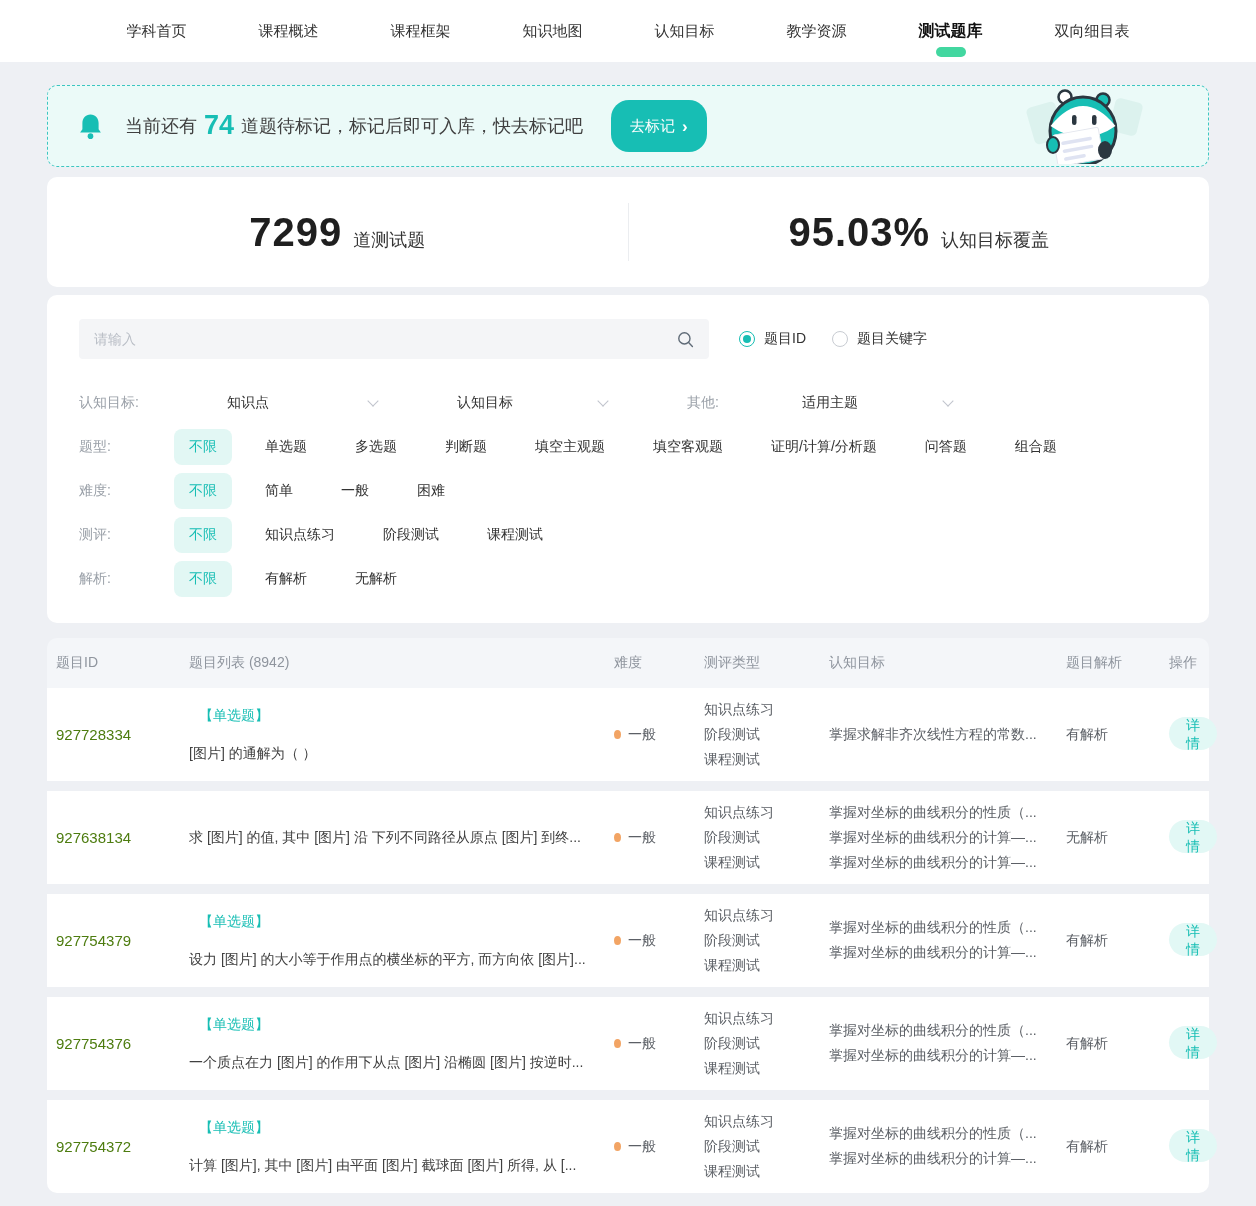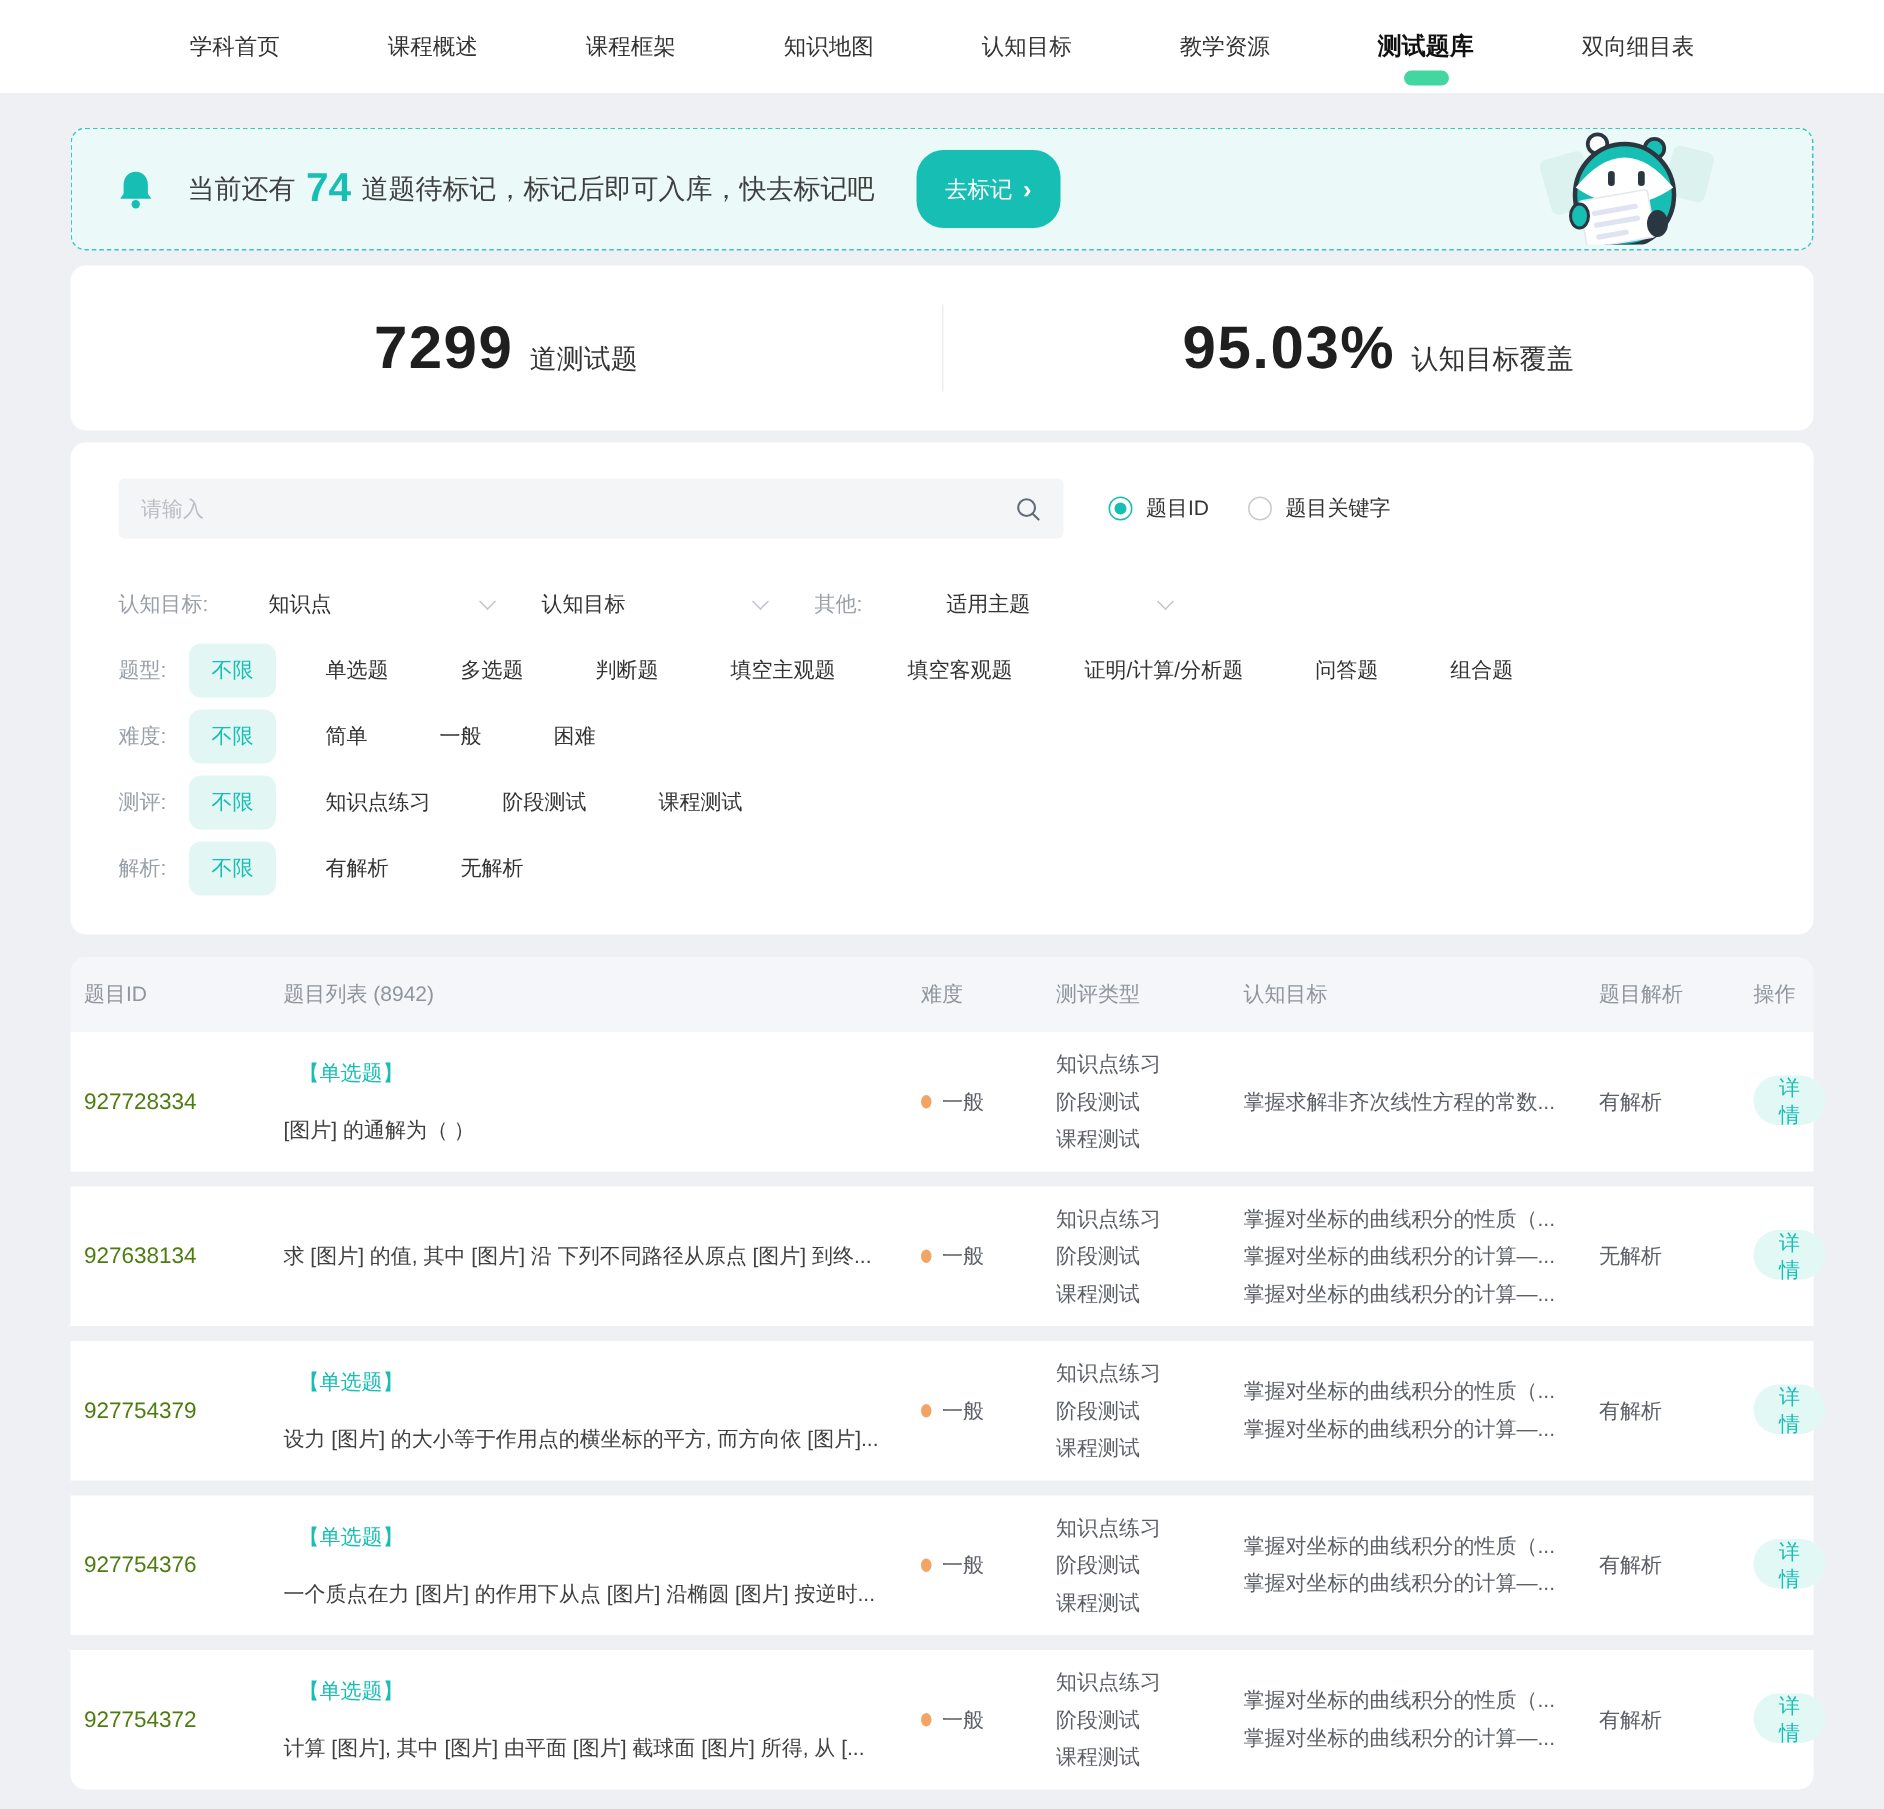--- a/index.html
+++ b/index.html
@@ -52,32 +52,32 @@
   .radios { margin-left:30px; display:flex; align-items:center; gap:26px; }
   .radio { display:flex; align-items:center; gap:9px; font-size:14px; color:#333;
     cursor:pointer; }
   .rdot { width:16px; height:16px; border-radius:50%; border:1px solid #c8ccd2;
     background:#fff; position:relative; flex-shrink:0; }
   .radio.checked .rdot { border:1.5px solid #17beb4; }
   .radio.checked .rdot::after { content:""; position:absolute; left:50%; top:50%;
     transform:translate(-50%,-50%); width:8px; height:8px; border-radius:50%;
     background:#17beb4; }
 
-  .f-row { display:flex; align-items:center; min-height:36px; margin-bottom:8px; }
+  .f-row { display:flex; align-items:center; min-height:36px; margin-bottom:8px;gap:48px; }
   .f-label { width:62px; flex-shrink:0; font-size:14px; color:#9aa0a8; }
   .f-label.wide { width:100px; }
   .f-opts { display:flex; align-items:center; gap:48px; flex-wrap:nowrap; }
   .f-opt { font-size:14px; color:#333; cursor:pointer; white-space:nowrap; }
   .f-opt.sel { background:#e2f7f4; color:#17beb4; border-radius:8px;
     padding:9px 15px; margin:-9px -15px; }
   .dropdown { display:flex; align-items:center; justify-content:space-between;
     width:150px; margin-right:32px; font-size:14px; color:#333; cursor:pointer; }
   .chev { width:8px; height:8px; border-left:1.5px solid #c0c4cc;
     border-bottom:1.5px solid #c0c4cc; transform:rotate(-45deg); margin-top:-4px; }
-  .other-label { font-size:14px; color:#9aa0a8; margin-right:56px; }
+  .other-label { font-size:14px; color:#9aa0a8; margin-right:35px; }
 
   
   .table { margin-top:15px; }
   .thead { display:flex; align-items:center; height:50px; background:#f4f6f9;
     border-radius:10px 10px 0 0; font-size:14px; color:#8f959e; }
   .trow { display:flex; align-items:center; background:#fff; height:93px; }
   .trow + .trow { margin-top:10px; }
   .trow:last-child { border-radius:0 0 10px 10px; }
   .c-id  { width:142px; padding-left:9px; flex-shrink:0; }
   .c-list{ width:425px; flex-shrink:0; padding-right:22px; }

